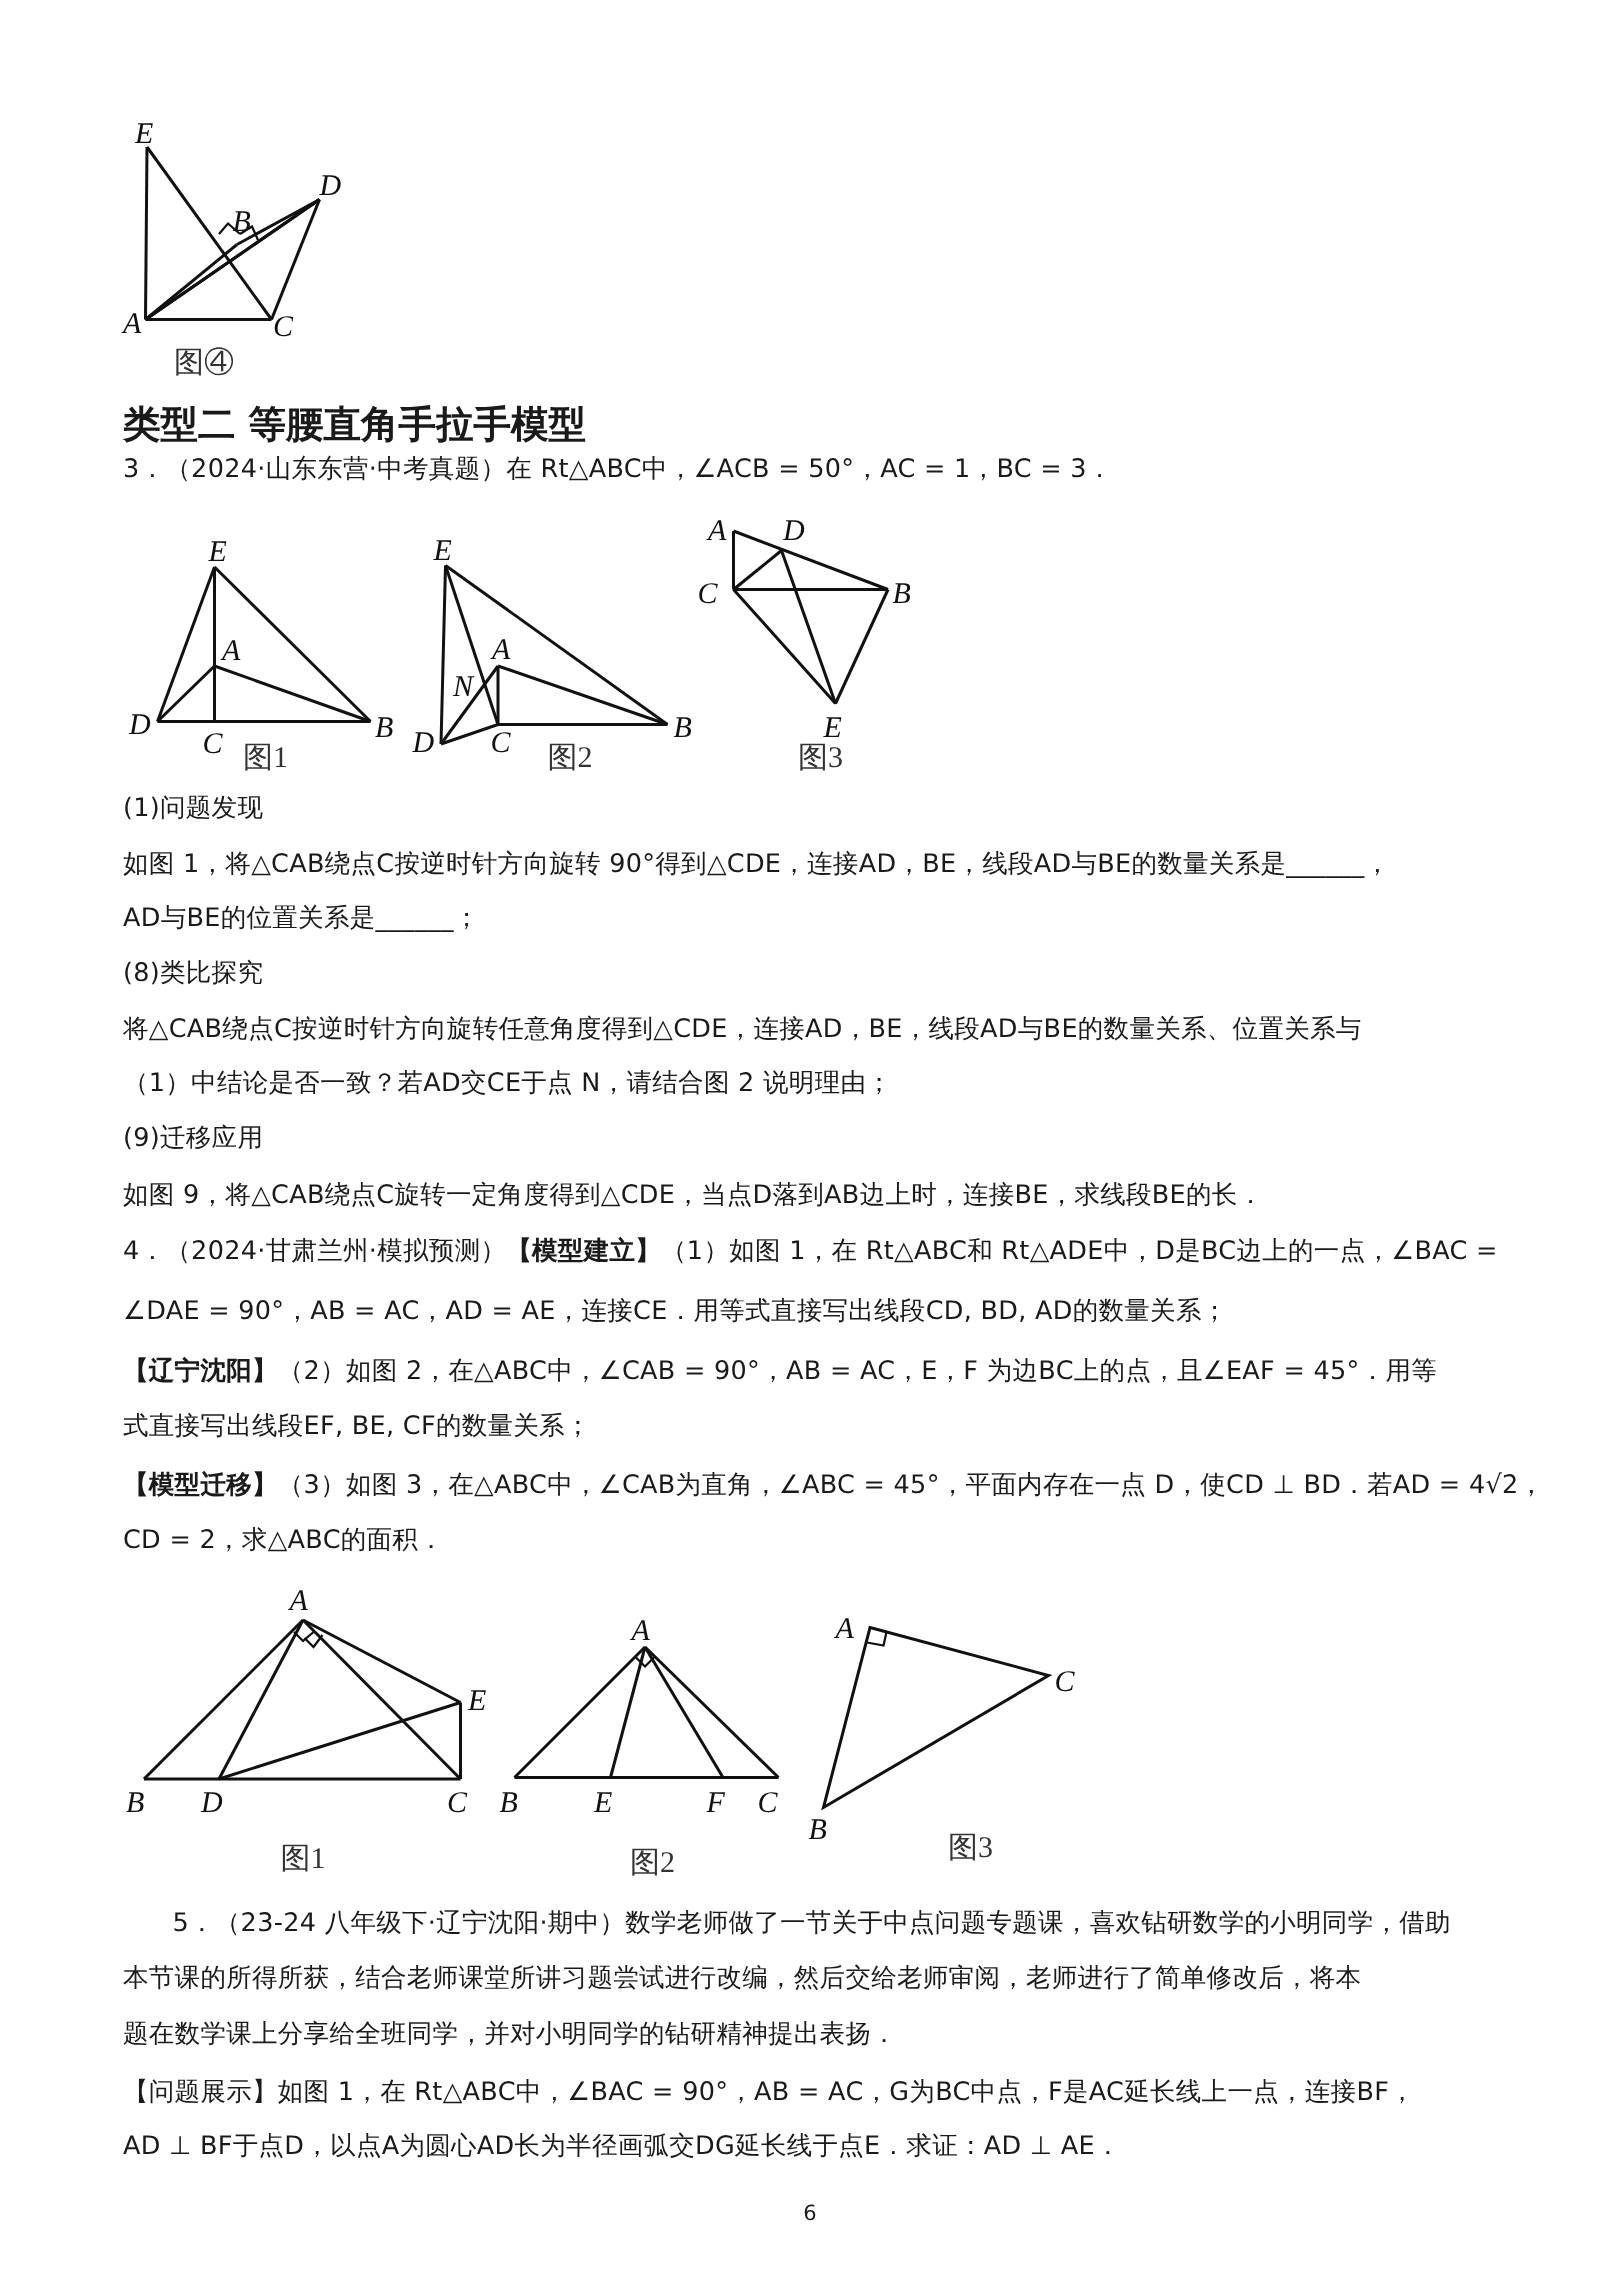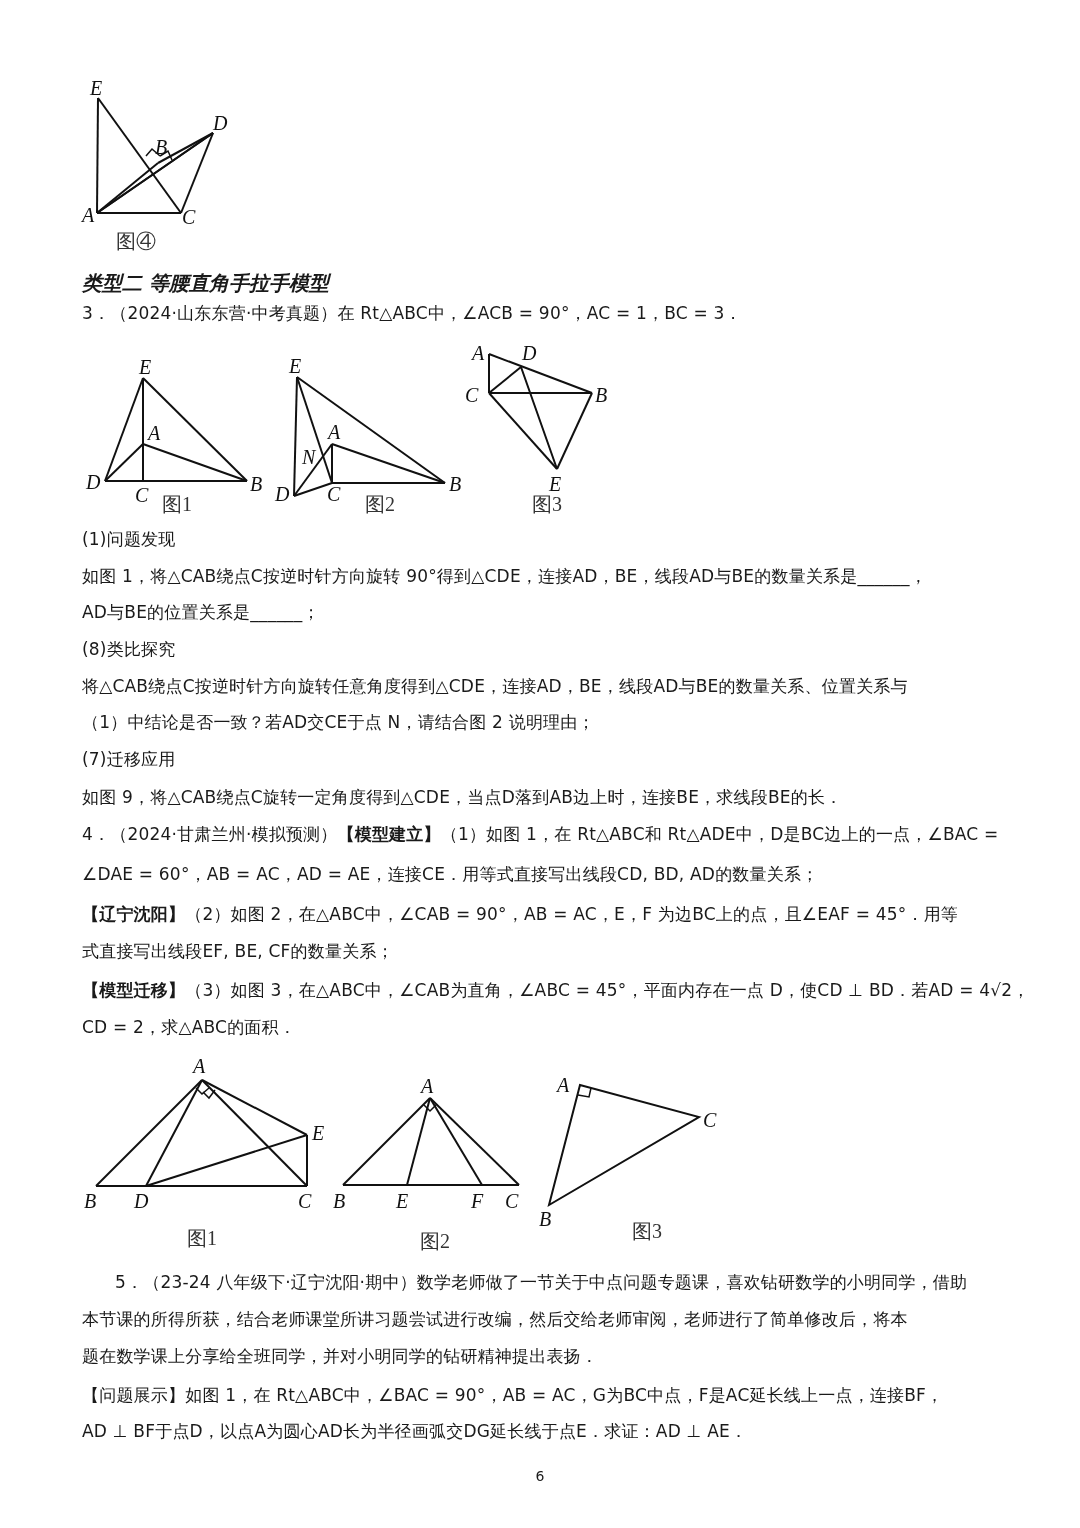--- a/index.html
+++ b/index.html
@@ -1,18 +1,18 @@
 <!DOCTYPE html>
 <html><head>
 <meta charset="utf-8">
 <style>
   html,body{margin:0;padding:0;background:#fff;}
   body{width:1080px;height:1528px;position:relative;overflow:hidden;font-family:"DejaVu Sans","Liberation Sans",sans-serif;color:#1a1a1a;}
   .line{position:absolute;left:82px;font-size:17px;line-height:22px;white-space:nowrap;letter-spacing:0.2px;}
-  .heading{position:absolute;left:82px;top:270px;font-size:20px;font-weight:bold;line-height:26px;font-style:italic;}
+  .heading{position:absolute;left:82px;top:270px;font-size:25px;font-weight:bold;line-height:26px;}
   .bold{font-weight:bold;}
   svg{position:absolute;left:0;top:0;overflow:visible;}
   .fig text{font-family:"Liberation Serif","DejaVu Serif",serif;font-style:italic;font-size:20px;fill:#111;}
   .fig text.cap{font-style:normal;font-size:20px;fill:#333;}
   .fig line,.fig polyline,.fig polygon{stroke:#111;stroke-width:2;fill:none;}
   .pagenum{position:absolute;left:0;width:1080px;top:1468px;text-align:center;font-size:14px;}
 </style>
 </head>
 <body>
 
@@ -32,21 +32,21 @@
     <text x="155" y="154">B</text>
     <text x="213" y="130">D</text>
     <text x="82" y="222">A</text>
     <text x="182" y="224">C</text>
     <text class="cap" x="116" y="248">图④</text>
   </svg>
 </div>
 
 <div class="heading">类型二  等腰直角手拉手模型</div>
 
-<div class="line" style="top:302px;">3．（2024·山东东营·中考真题）在 Rt△ABC中，∠ACB = 90°，AC = 1，BC = 3．</div>
+<div class="line" style="top:302px;">3．（2024·山东东营·中考真题）在 Rt△ABC中，∠ACB = 50°，AC = 1，BC = 3．</div>
 
 <div class="fig">
   <svg width="1080" height="1528">
 
     <g>
       <line x1="105" y1="481" x2="247" y2="481"></line>
       <line x1="143" y1="378" x2="143" y2="481"></line>
       <line x1="105" y1="481" x2="143" y2="378"></line>
       <line x1="143" y1="378" x2="247" y2="481"></line>
       <line x1="105" y1="481" x2="143" y2="444"></line>
@@ -136,27 +136,27 @@
     </g>
   </svg>
 </div>
 
 <div class="line" style="top:528px;">(1)问题发现</div>
 <div class="line" style="top:565px;">如图 1，将△CAB绕点C按逆时针方向旋转 90°得到△CDE，连接AD，BE，线段AD与BE的数量关系是______，</div>
 <div class="line" style="top:601px;">AD与BE的位置关系是______；</div>
 <div class="line" style="top:638px;">(8)类比探究</div>
 <div class="line" style="top:675px;">将△CAB绕点C按逆时针方向旋转任意角度得到△CDE，连接AD，BE，线段AD与BE的数量关系、位置关系与</div>
 <div class="line" style="top:711px;">（1）中结论是否一致？若AD交CE于点 N，请结合图 2 说明理由；</div>
-<div class="line" style="top:748px;">(7)迁移应用</div>
+<div class="line" style="top:748px;">(9)迁移应用</div>
 <div class="line" style="top:786px;">如图 9，将△CAB绕点C旋转一定角度得到△CDE，当点D落到AB边上时，连接BE，求线段BE的长．</div>
 
 <div class="line" style="top:823px;">
   <span>4．（2024·甘肃兰州·模拟预测）</span><span class="bold">【模型建立】</span><span>（1）如图 1，在 Rt△ABC和 Rt△ADE中，D是BC边上的一点，∠BAC =</span>
 </div>
-<div class="line" style="top:863px;">∠DAE = 60°，AB = AC，AD = AE，连接CE．用等式直接写出线段CD, BD, AD的数量关系；</div>
+<div class="line" style="top:863px;">∠DAE = 90°，AB = AC，AD = AE，连接CE．用等式直接写出线段CD, BD, AD的数量关系；</div>
 <div class="line" style="top:903px;">
   <span class="bold">【辽宁沈阳】</span><span>（2）如图 2，在△ABC中，∠CAB = 90°，AB = AC，E，F 为边BC上的点，且∠EAF = 45°．用等</span>
 </div>
 <div class="line" style="top:940px;text-align:center;">式直接写出线段EF, BE, CF的数量关系；</div>
 <div class="line" style="top:979px;">
   <span class="bold">【模型迁移】</span><span>（3）如图 3，在△ABC中，∠CAB为直角，∠ABC = 45°，平面内存在一点 D，使CD ⊥ BD．若AD = 4√2，</span>
 </div>
 <div class="line" style="top:1016px;">CD = 2，求△ABC的面积．</div>
 
 <div class="line" style="top:1271px;margin-left:33px;">5．（23-24 八年级下·辽宁沈阳·期中）数学老师做了一节关于中点问题专题课，喜欢钻研数学的小明同学，借助</div>

